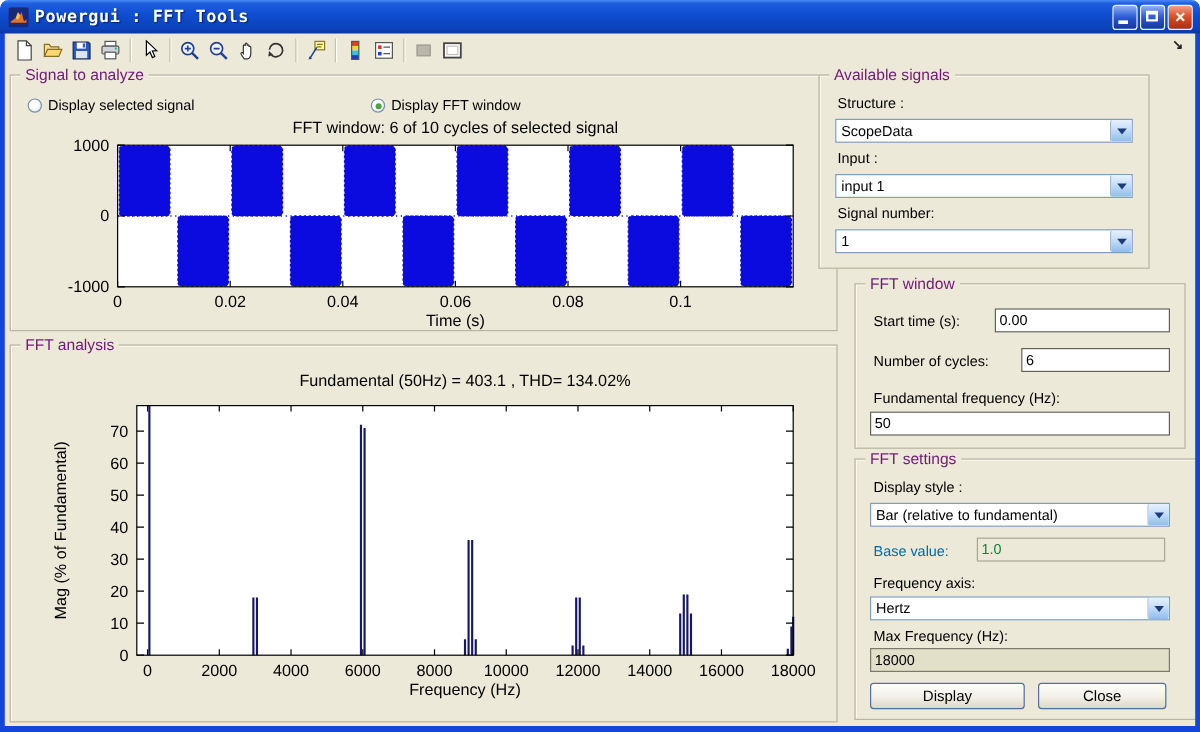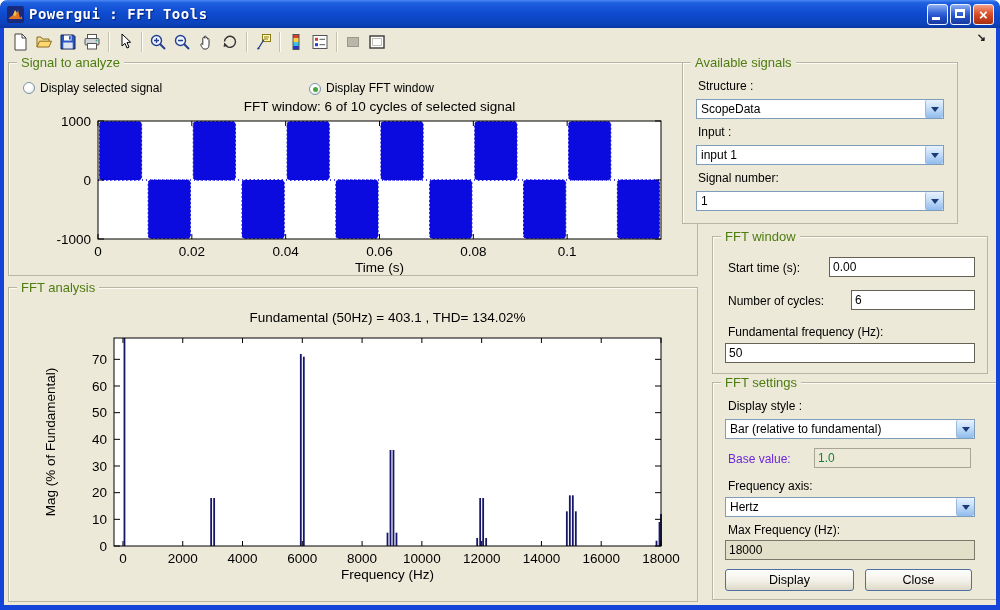--- a/index.html
+++ b/index.html
@@ -22,23 +22,23 @@
   .wb .maxglyph{position:absolute;left:4px;top:4px;width:10px;height:9px;border:2px solid #fff;border-top-width:3px;box-sizing:border-box;}
   .wb .xglyph{position:absolute;left:0;top:0;width:100%;height:100%;color:#fff;font-size:15px;font-weight:bold;line-height:19px;text-align:center;}
   
   .toolbar{position:absolute;left:4px;top:28px;width:992px;height:27px;background:#ece9d8;
     display:flex;align-items:center;padding-left:4px;box-sizing:border-box;z-index:50;}
   .tbtn{width:24px;height:23px;border:none;background:transparent;display:flex;align-items:center;justify-content:center;padding:0;}
   .tsep{width:1px;height:20px;background:#c6c2b2;box-shadow:1px 0 0 #fdfcf5;margin:0 4px;}
   .overflow{position:absolute;right:10px;top:3px;font-size:11px;font-weight:bold;color:#222;}
   
   .grp{position:absolute;border:1px solid #b9b5a3;box-shadow:inset 1px 1px 0 #fdfcf4;background:#ece9d8;}
-  .glabel{position:absolute;top:-8px;left:8px;background:#ece9d8;padding:0 4px;color:#4d7c0f;font-size:13px;}
+  .glabel{position:absolute;top:-8px;left:8px;background:#ece9d8;padding:0 4px;color:#701a75;font-size:13px;}
   .lbl{position:absolute;font-size:12px;color:#000;white-space:nowrap;}
-  .lbl.dim{color:#6d28d9;}
+  .lbl.dim{color:#0369a1;}
   
   .radio{position:absolute;display:flex;align-items:center;gap:5px;font-size:12px;}
   .rb{width:12px;height:12px;border-radius:50%;border:1px solid #7a93ad;box-sizing:border-box;
       background:radial-gradient(circle at 35% 30%,#fff 40%,#dcdcd4 100%);display:flex;align-items:center;justify-content:center;}
   .rb.sel::after{content:'';width:5px;height:5px;border-radius:50%;background:#4aa53d;}
   
   .plot-svg{position:absolute;left:0;top:0;}
   
   .field{position:absolute;height:18px;border:1px solid #646257;background:#fff;
     font:12px "Liberation Sans",sans-serif;padding:0 3px;box-sizing:content-box;}
@@ -185,21 +185,21 @@
     </button>
     <span class="overflow">↘</span>
   </div>
 
   <div class="grp" style="left:8px;top:62px;width:688px;height:212px;">
     <span class="glabel">Signal to analyze</span>
     <label class="radio" style="left:14px;top:18px;">
       <span class="rb"></span>
       <span>Display selected signal</span>
     </label>
-    <label class="radio" style="left:300px;top:18px;align-items:flex-end;">
+    <label class="radio" style="left:300px;top:18px;">
       <span class="rb sel"></span>
       <span>Display FFT window</span>
     </label>
     <svg class="plot-svg" width="688" height="212">
         <rect x="89" y="58" width="563" height="118" fill="#fff"></rect>
         <text x="370.5" y="48" text-anchor="middle" font-size="13.5" fill="#000" font-family="&quot;Liberation Sans&quot;,sans-serif">FFT window: 6 of 10 cycles of selected signal</text>
         <rect x="90.4075" y="58.59" width="42.224999999999994" height="58.41" rx="3" fill="#0b0bdf" stroke="#0b0bdf" stroke-dasharray="2 2"></rect>
         <rect x="139.20083333333332" y="117" width="42.22500000000002" height="58.41" rx="3" fill="#0b0bdf" stroke="#0b0bdf" stroke-dasharray="2 2"></rect>
         <rect x="184.24083333333334" y="58.59" width="42.224999999999994" height="58.41" rx="3" fill="#0b0bdf" stroke="#0b0bdf" stroke-dasharray="2 2"></rect>
         <rect x="233.03416666666664" y="117" width="42.22500000000002" height="58.41" rx="3" fill="#0b0bdf" stroke="#0b0bdf" stroke-dasharray="2 2"></rect>

